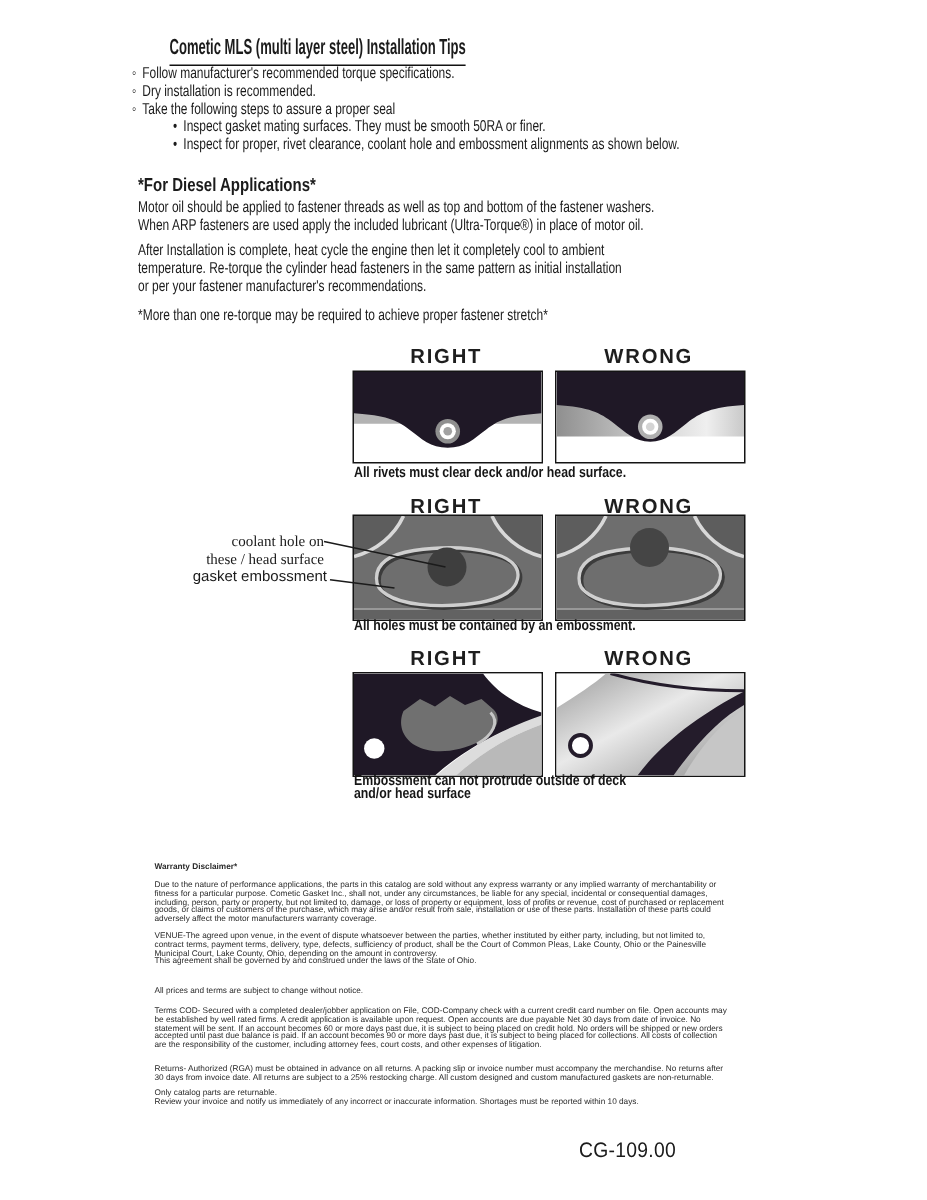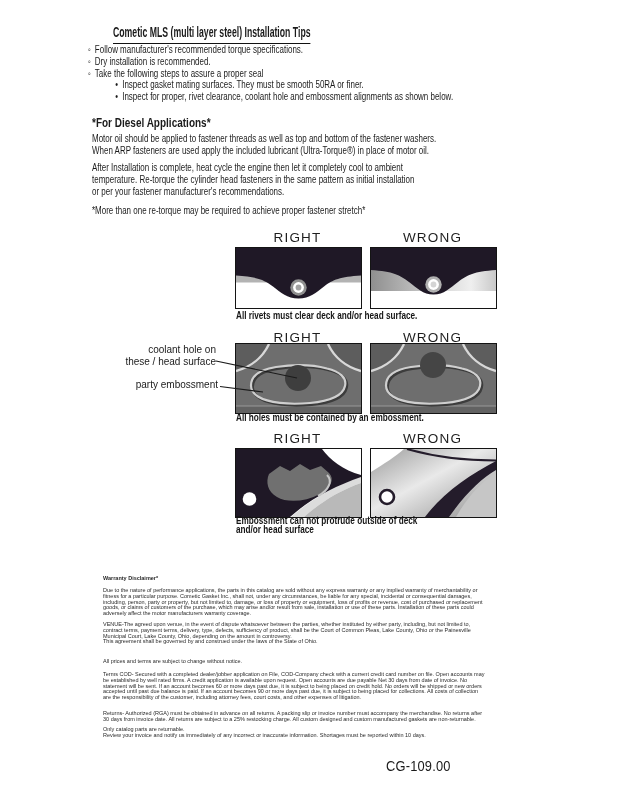--- a/index.html
+++ b/index.html
@@ -14,21 +14,21 @@
   .c80{transform:scaleX(0.80);transform-origin:0 0;}
   .c82{transform:scaleX(0.82);transform-origin:0 0;}
   .title{font-size:14.5px;font-weight:bold;letter-spacing:0;}
   .title .u{display:inline-block;border-bottom:1.8px solid #111;padding-bottom:2.5px;}
   .body-t{font-size:10.5px;line-height:11.8px;}
   .b-row{display:block;}
   .b-sub{padding-left:36px;}
   .marker{display:inline-block;width:9px;}
   .h2{font-size:12.5px;font-weight:bold;}
   .note{font-size:10.5px;}
-  .dlabel{font-size:13.5px;font-weight:normal;letter-spacing:1.2px;color:#1e1e1e;
+  .dlabel{font-size:13.5px;font-weight:bold;letter-spacing:1.2px;color:#1e1e1e;
           width:125px;text-align:center;}
   .dbox{border:1.6px solid #141414;background:#fff;box-sizing:content-box;}
   .dbox svg{display:block;width:100%;height:100%;}
   .cap{font-size:10px;font-weight:bold;line-height:8.5px;color:#161616;}
   .ann{font-size:10px;line-height:11.5px;text-align:right;color:#1b1b1b;}
   .legal{font-size:5.5px;line-height:5.75px;color:#2a2a2a;width:420px;}
   .legal-h{font-weight:bold;}
   .pagecode{font-size:14px;letter-spacing:0.2px;transform:scaleX(0.92);transform-origin:0 0;}
   .leader{pointer-events:none;}
 </style>
@@ -90,25 +90,25 @@
       <circle cx="62.5" cy="36.5" r="8.2" fill="#b0b0b0"></circle>
       <circle cx="62.5" cy="36.5" r="5.4" fill="#ffffff"></circle>
       <circle cx="62.5" cy="36.5" r="2.9" fill="#d4d4d4"></circle>
     </svg>
   </div>
   <div class="abs cap c82 nowrap" style="left:236px;top:312px;">All rivets must clear deck and/or head surface.</div>
 
   <div class="abs dlabel" style="left:235px;top:330px;">RIGHT</div>
   <div class="abs dlabel" style="left:370px;top:330px;">WRONG</div>
 
-  <div class="abs ann" style="left:100px;top:344px;width:116px;">
+  <div class="abs ann" style="left:100px;top:356px;width:116px;font-family:Liberation Serif, serif;">
       <div>coolant hole on</div>
       <div>these / head surface</div>
     </div>
-  <div class="abs ann" style="left:100px;top:379px;width:118px;">party embossment</div>
+  <div class="abs ann" style="left:100px;top:379px;width:118px;">gasket embossment</div>
 
   <div class="abs dbox" style="left:235px;top:343px;width:125px;height:69px;">
     <svg viewBox="0 0 125 69" preserveAspectRatio="none">
       <rect width="125" height="69" fill="#6e6e6e"></rect>
       <rect x="0" y="62" width="125" height="7" fill="#626262"></rect>
       <line x1="0" y1="62" x2="125" y2="62" stroke="#989898" stroke-width="1.2"></line>
       <path d="M0,27 C15,23 27,13 33,0 L0,0 Z" fill="#5d5d5d"></path>
       <path d="M33,0 C27,13 15,23 0,27" fill="none" stroke="#d8d8d8" stroke-width="2.4"></path>
       <path d="M125,27 C110,23 98,13 92,0 L125,0 Z" fill="#5d5d5d"></path>
       <path d="M92,0 C98,13 110,23 125,27" fill="none" stroke="#d8d8d8" stroke-width="2.4"></path>

